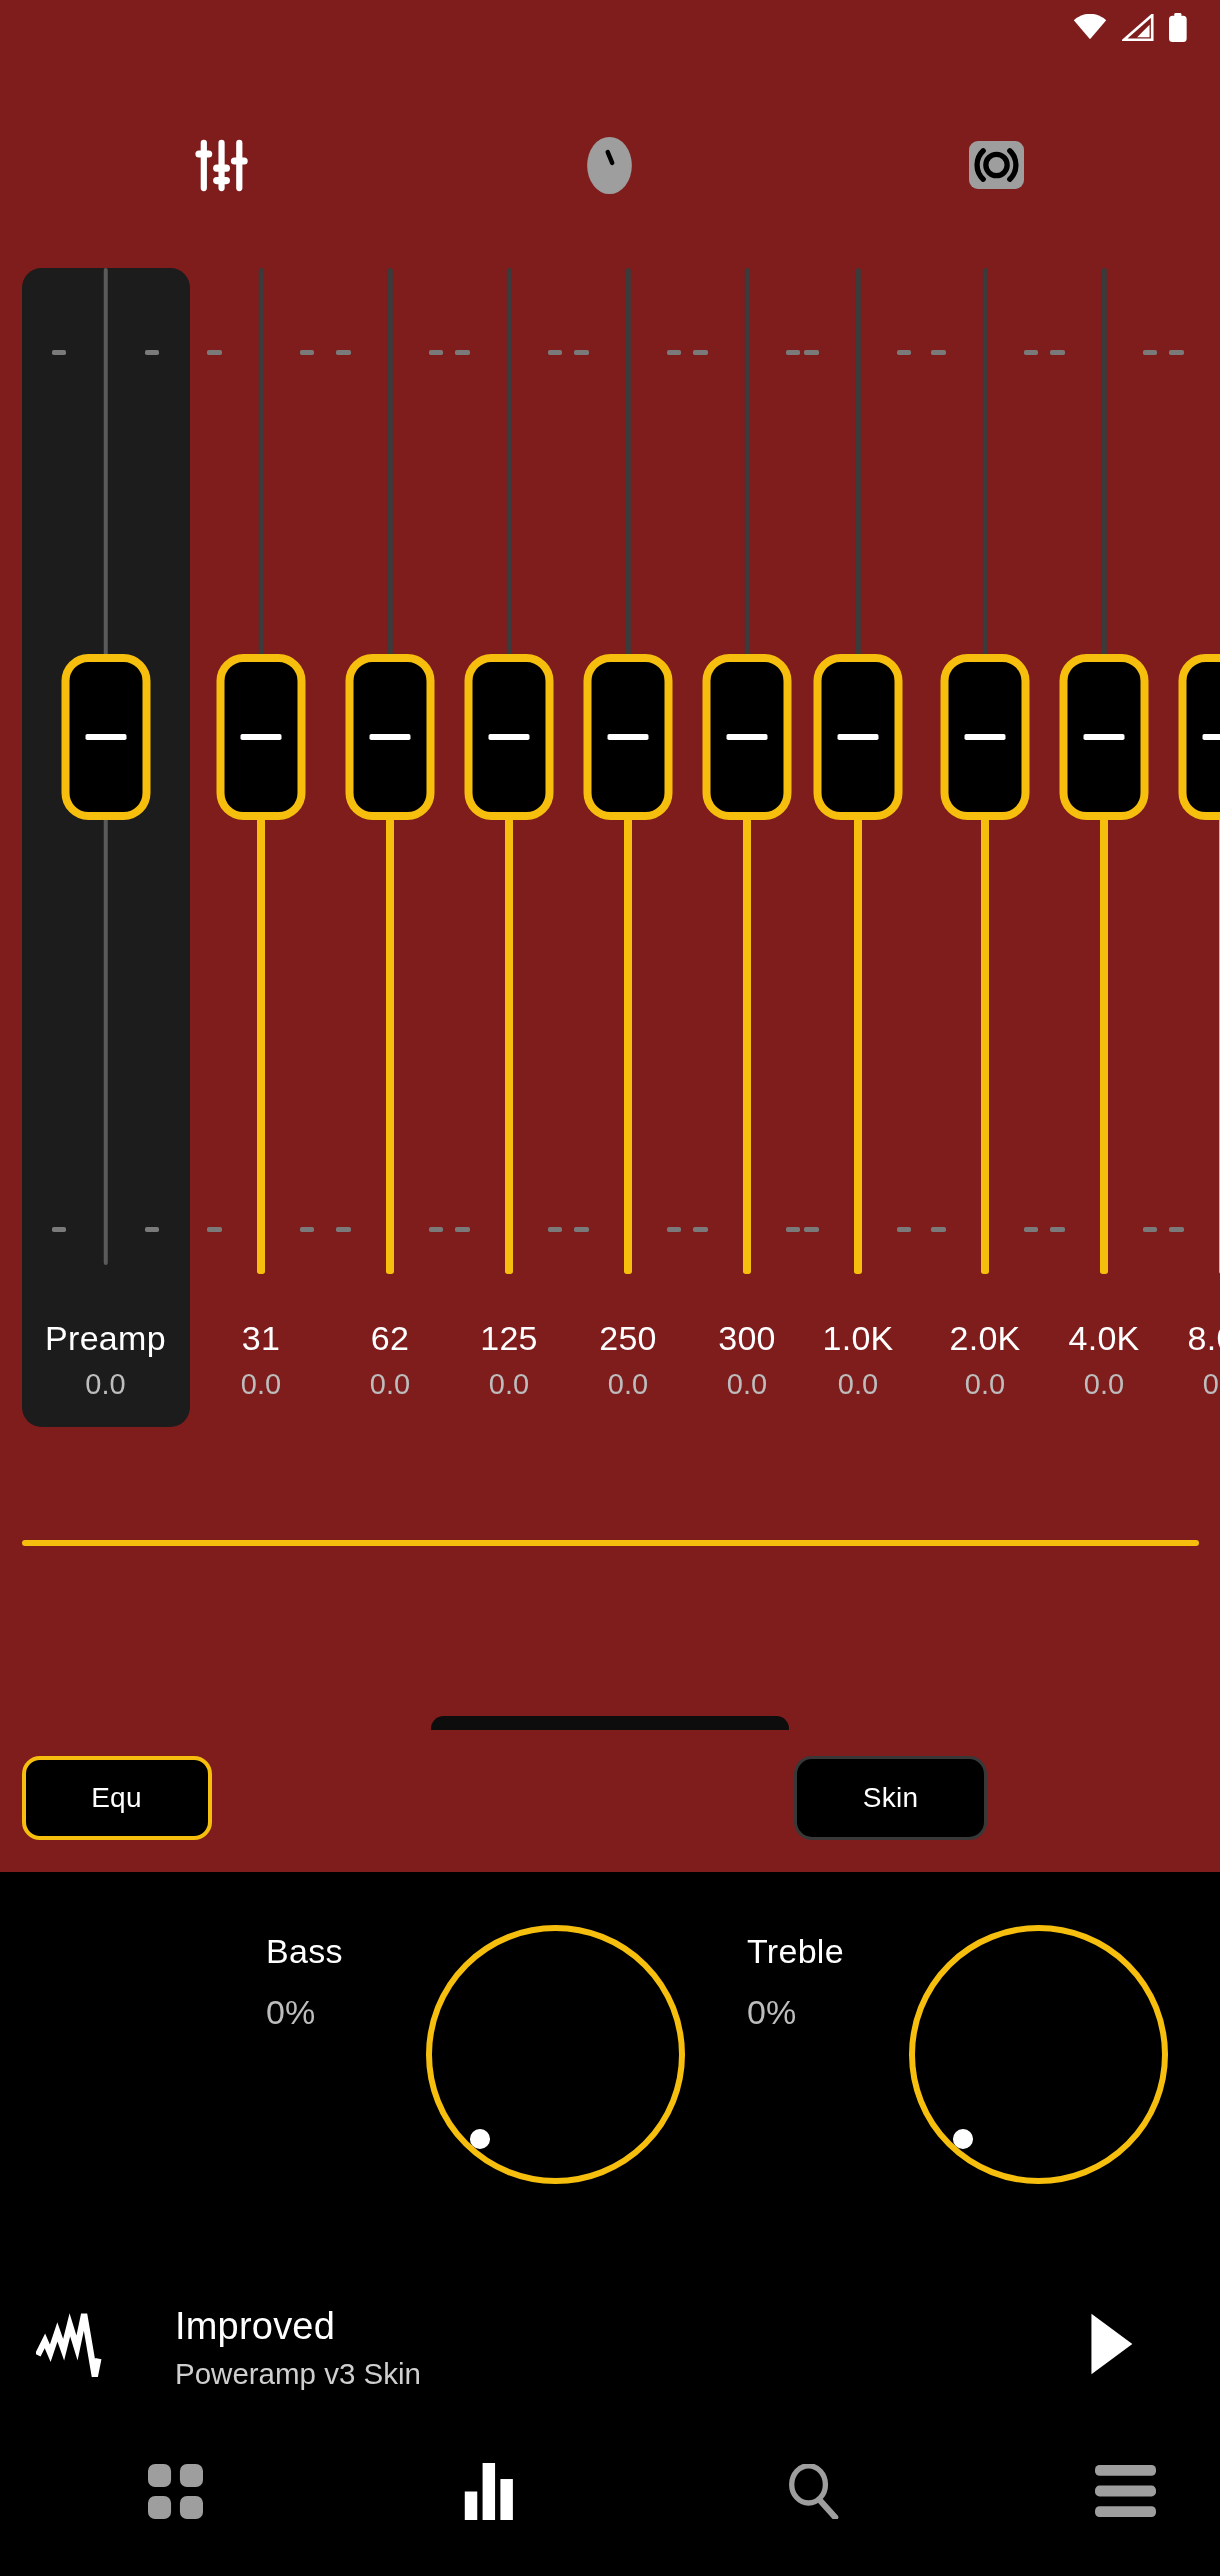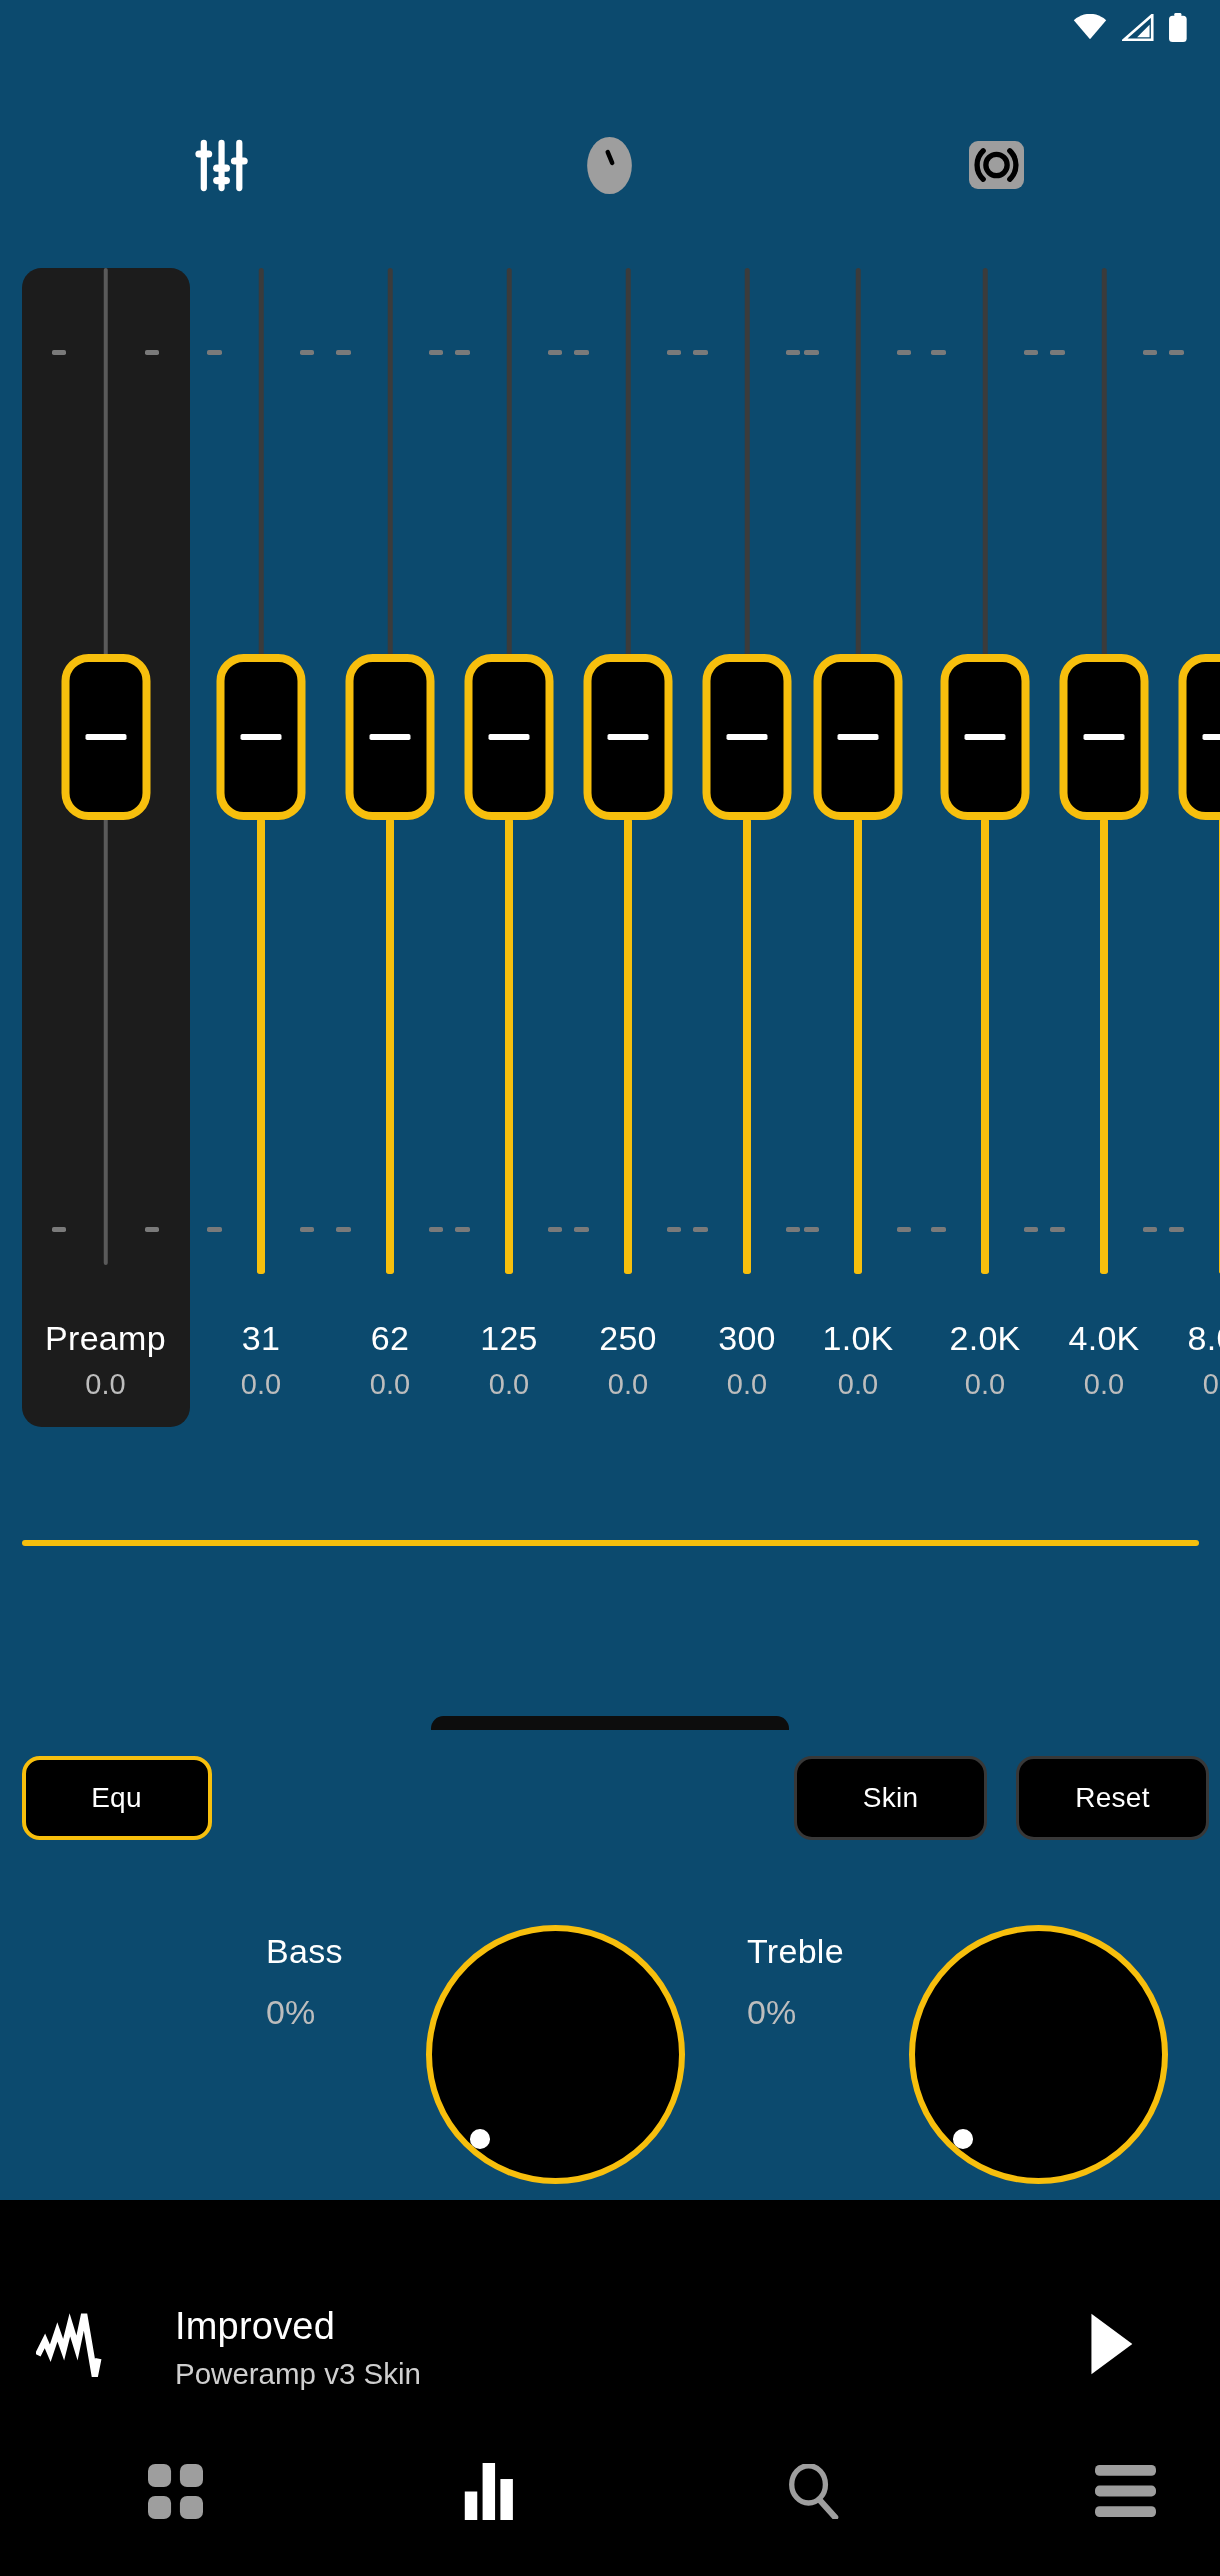--- a/index.html
+++ b/index.html
@@ -1,21 +1,21 @@
 <!DOCTYPE html>
 <html style="font-size:14.3px"><head>
 <meta charset="utf-8">
 <style>
   * { margin:0; padding:0; box-sizing:border-box; }
   html,body {
     width:1220px; height:2576px;
     background:#000; overflow:hidden;
     font-family:"Liberation Sans", sans-serif;
   }
-  #app { position:relative; width:1220px; height:2200px; background:#0c4a6e; }
+  #app { position:relative; width:1220px; height:1872px; background:#7f1d1d; }
 
   
   .statusbar {
     position:absolute; top:0; left:0; width:1220px; height:55px;
     display:flex; align-items:center; justify-content:flex-end;
     padding-right:32px; gap:14.3px;
   }
   .statusbar svg { display:block; }
 
   
@@ -365,21 +365,20 @@
       <div class="bvalue">0.0</div>
     </div>
 
   </div>
 
   <div class="divider"></div>
   <div class="sheet-edge"></div>
 
   <div class="btn yellow" id="btn-equ">Equ</div>
   <div class="btn gray" id="btn-save">Skin</div>
-  <div class="btn gray" id="btn-reset">Reset</div>
 
   <div class="tone-label" id="bass-label">Bass</div>
   <div class="tone-value" id="bass-value">0%</div>
   <div class="knob" id="bass-knob">
     <span class="dot"></span>
   </div>
 
   <div class="tone-label" id="treble-label">Treble</div>
   <div class="tone-value" id="treble-value">0%</div>
   <div class="knob" id="treble-knob">

